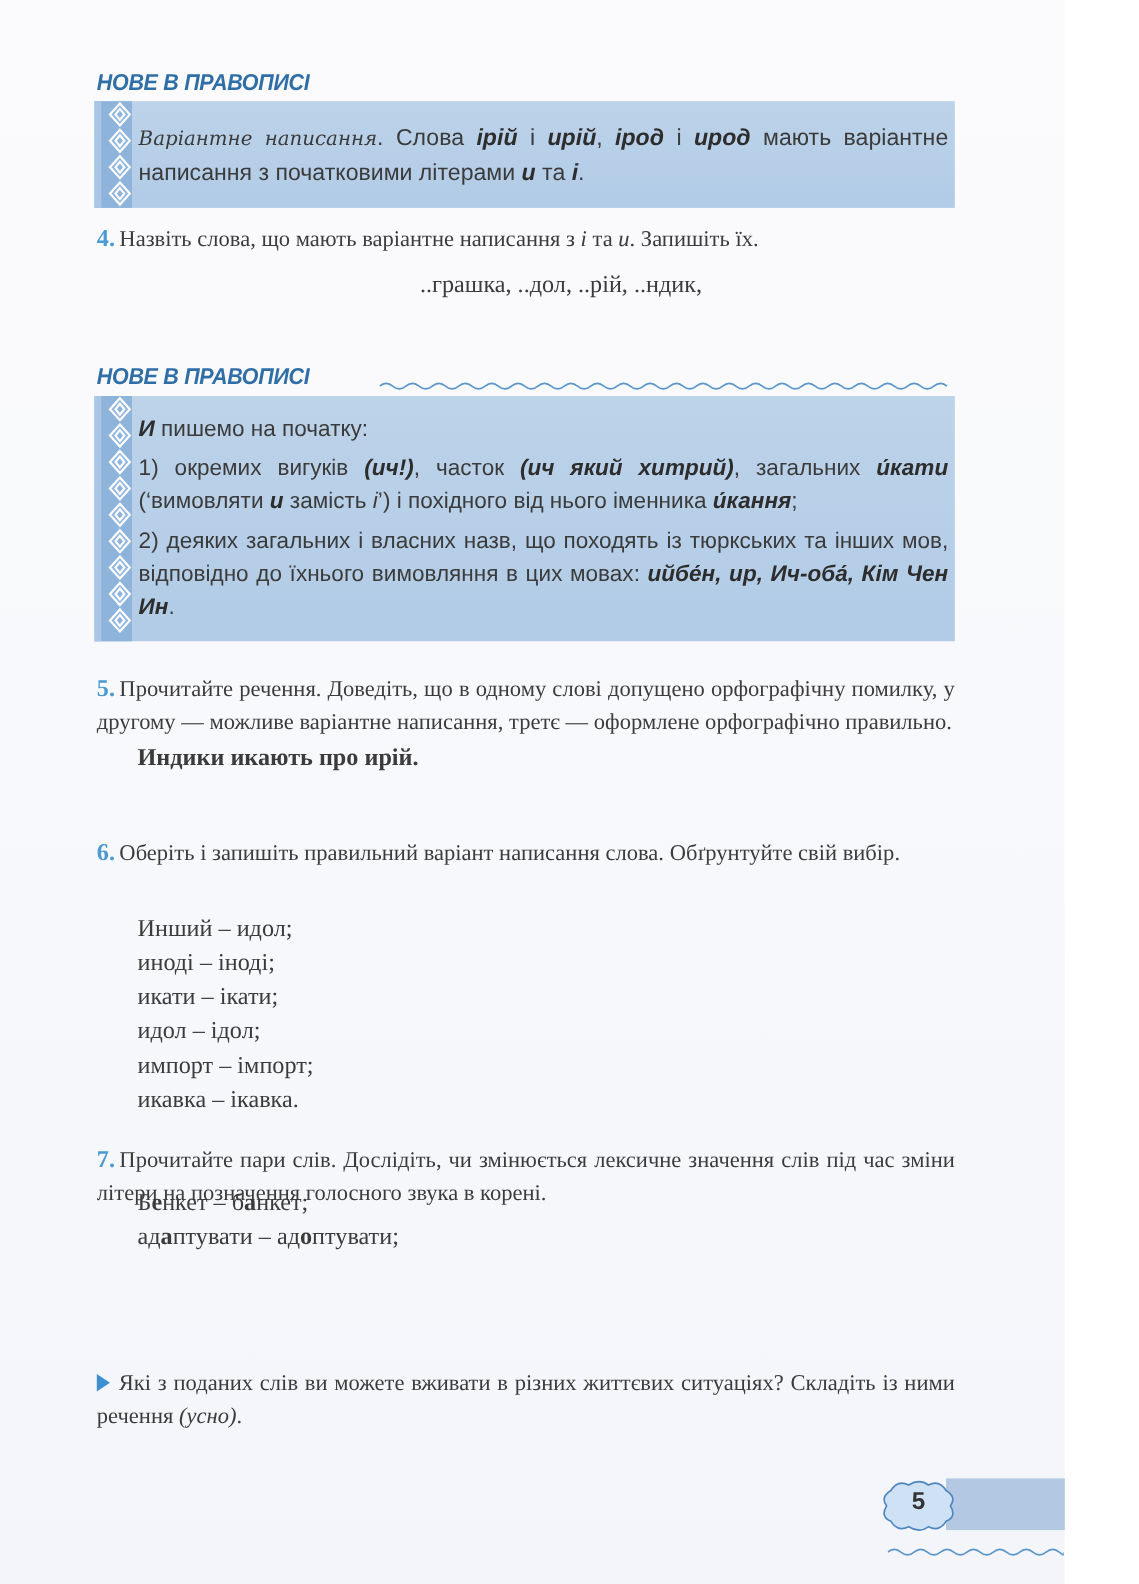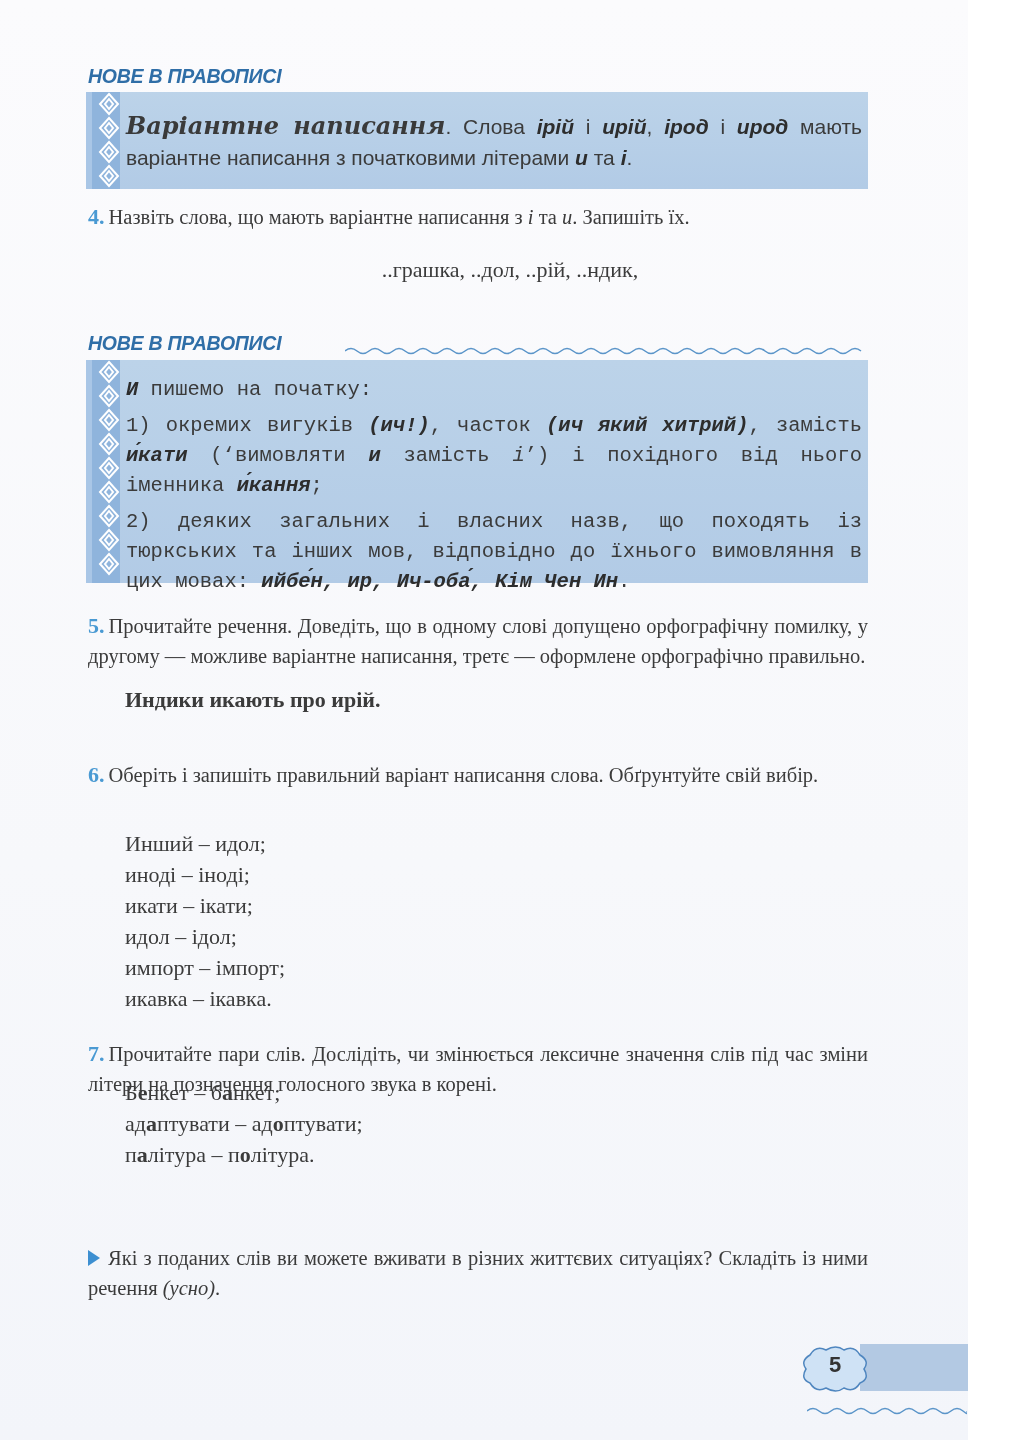--- a/index.html
+++ b/index.html
@@ -37,37 +37,37 @@
   .ornament svg { position: absolute; left: 4px; top: 0; }
 
   .rule-text {
     position: absolute; left: 40px; right: 6px;
     font-size: 20.5px; line-height: 30px; color: #3b3b3b;
     text-align: justify;
   }
   .rule-text p { margin-bottom: 6px; }
   .script-title {
     font-family: "DejaVu Serif", serif; font-style: italic;
-    font-size: 24px; color: #3a3a3a; font-weight: bold;
+    font-size: 18px; color: #3a3a3a;
   }
   b i, i b, .bi { font-weight: bold; font-style: italic; color: #2d2d2d; }
 
   .task {
     position: absolute; left: 88px; width: 780px;
     font-size: 20.5px; line-height: 30px; color: #3b3b3b;
     text-align: justify;
     font-family: Liberation Serif, serif;
   }
   .task-num {
     font-weight: bold; color: #4a9ad3; font-size: 22px; margin-right: 4px;
   }
 
   .serif-block {
     position: absolute; font-family: "Liberation Serif", serif;
-    font-size: 22px; line-height: 31px; color: #3b3b3b; margin-top: 12px;
+    font-size: 22px; line-height: 31px; color: #3b3b3b;
   }
   .center { text-align: center; }
 
   .serif-list { position: absolute; left: 125px; font-family: "Liberation Serif", serif; font-size: 22px; line-height: 31px; color: #3b3b3b; }
   .serif-list div { height: 31px; }
   .serif-list b { font-weight: bold; }
 
   .arrow-icon {
     display: inline-block; width: 0; height: 0;
     border-top: 8px solid transparent; border-bottom: 8px solid transparent;
@@ -143,23 +143,23 @@
           <path d="M13 127 L17 132 L13 137 L9 132 Z"></path>
         <path d="M13 146 L22 156 L13 166 L4 156 Z"></path>
           <path d="M13 151 L17 156 L13 161 L9 156 Z"></path>
         <path d="M13 170 L22 180 L13 190 L4 180 Z"></path>
           <path d="M13 175 L17 180 L13 185 L9 180 Z"></path>
         <path d="M13 194 L22 204 L13 214 L4 204 Z"></path>
           <path d="M13 199 L17 204 L13 209 L9 204 Z"></path>
       </g>
     </svg>
   </div>
-  <div class="rule-text" style="top:15px;font-family:Liberation Mono, monospace;">
+  <div class="rule-text" style="top:15px;">
     <p><span class="bi">И</span><span> пишемо на початку:</span></p>
-    <p><span>1) окремих вигуків </span><span class="bi">(ич!)</span><span>, часток </span><span class="bi">(ич який хитрий)</span><span>, замість </span><span class="bi">и́кати</span><span> (‘вимовляти </span><span class="bi">и</span><span> замість </span><i>і</i><span>’) і похідного від нього іменника </span><span class="bi">и́кання</span><span>;</span></p>
+    <p><span>1) окремих вигуків </span><span class="bi">(ич!)</span><span>, часток </span><span class="bi">(ич який хитрий)</span><span>, загальних </span><span class="bi">и́кати</span><span> (‘вимовляти </span><span class="bi">и</span><span> замість </span><i>і</i><span>’) і похідного від нього іменника </span><span class="bi">и́кання</span><span>;</span></p>
     <p><span>2) деяких загальних і власних назв, що походять із тюркських та інших мов, відповідно до їхнього вимовляння в цих мовах: </span><span class="bi">ийбе́н, ир, Ич-оба́, Кім Чен Ин</span><span>.</span></p>
   </div>
 </div>
 
 <div class="task" style="top:611px;">
   <span class="task-num">5.</span><span>Прочитайте речення. Доведіть, що в одному слові допущено орфографічну помилку, у другому — можливе варіантне написання, третє — оформлене орфографічно правильно.</span>
 </div>
 <div class="serif-block" style="top:672px; left:125px;font-weight:bold;">Индики икають про ирій.</div>
 
 <div class="task" style="top:760px;">
@@ -173,21 +173,20 @@
   <div>импорт – імпорт;</div>
   <div>икавка – ікавка.</div>
 </div>
 
 <div class="task" style="top:1039px;">
   <span class="task-num">7.</span><span>Прочитайте пари слів. Дослідіть, чи змінюється лексичне значення слів під час зміни літери на позначення голосного звука в корені.</span>
 </div>
 <div class="serif-list" style="top:1077px;">
   <div><span>Б</span><b>е</b><span>нкет</span><span> – </span><span>б</span><b>а</b><span>нкет;</span></div>
   <div><span>ад</span><b>а</b><span>птувати</span><span> – </span><span>ад</span><b>о</b><span>птувати;</span></div>
-  <div><span>п</span><b>а</b><span>літура</span><span> – </span><span>п</span><b>о</b><span>літура.</span></div>
 </div>
 <div class="task" style="top:1243px;">
   <span class="arrow-icon"></span><span>Які з поданих слів ви можете вживати в різних життєвих ситуаціях? Складіть із ними речення </span><i>(усно)</i><span>.</span>
 </div>
 
 <div class="page-num-band"></div>
 <svg class="page-num-badge" width="70" height="50" viewBox="0 0 70 50">
   <path d="M10 12 q6 -10 16 -5 q10 -6 18 0 q10 -5 16 5 q10 6 4 14 q6 10 -4 14 q-6 10 -16 5 q-8 6 -18 0 q-10 5 -16 -5 q-10 -4 -4 -14 q-6 -8 4 -14 Z" fill="#cfe2f5" stroke="#4f86bf" stroke-width="1.5"></path>
 </svg>
 <div class="page-num-text">5</div>

